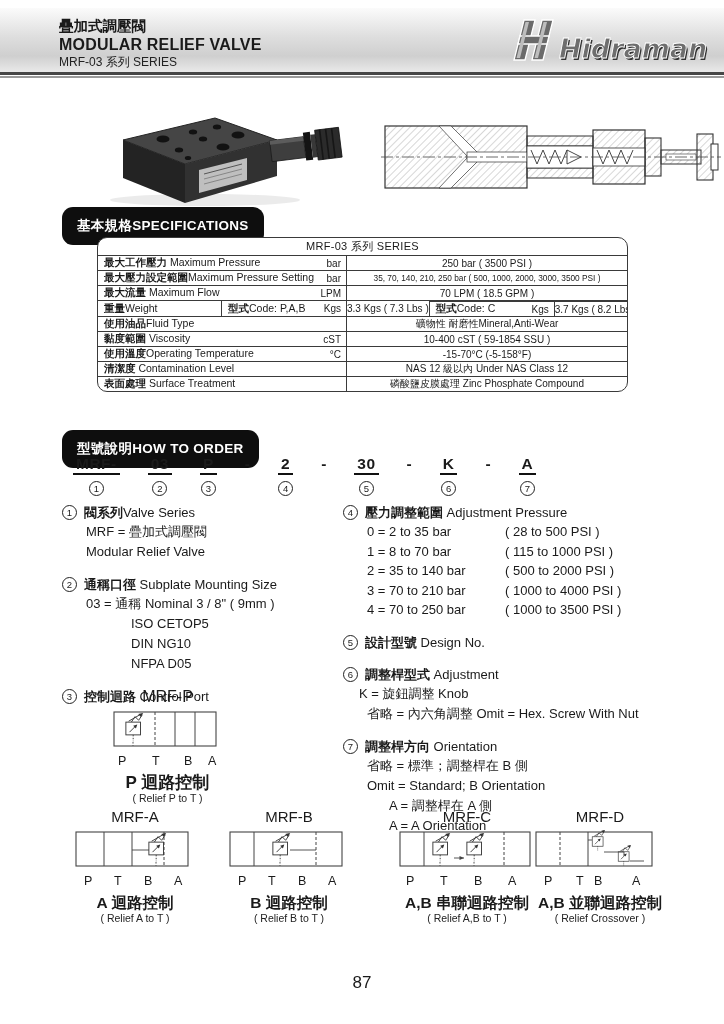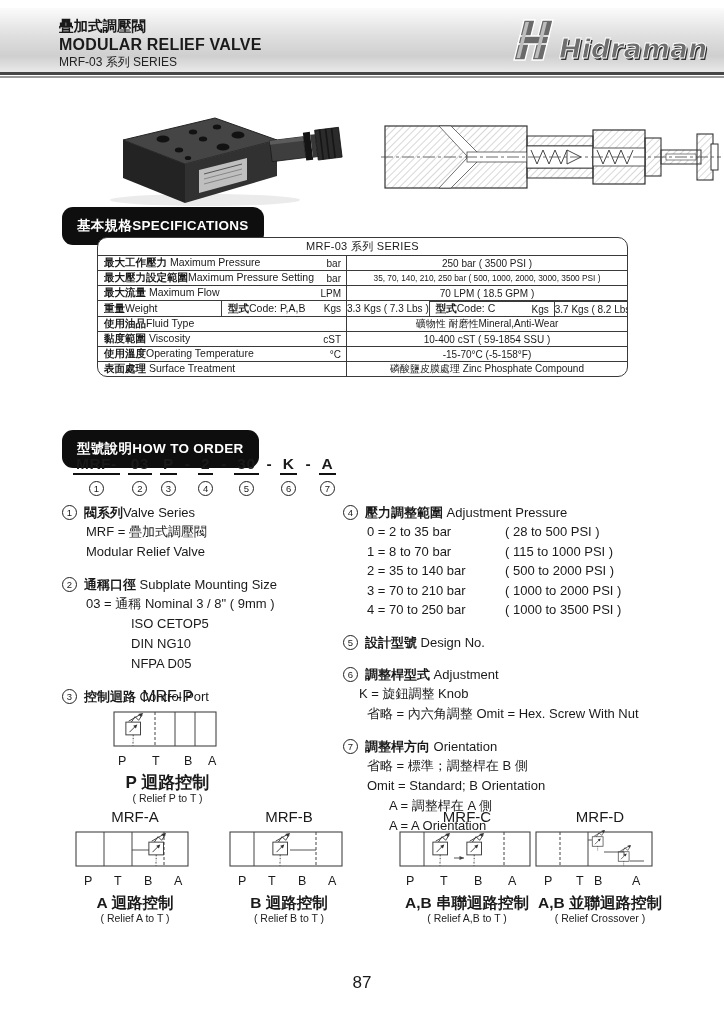--- a/index.html
+++ b/index.html
@@ -57,21 +57,21 @@
   .sval.sm { font-size:8.3px; }
   .wblock { display:flex; border-top:1px solid #3a3a3a; }
   .wlabel { flex:0 0 123px; display:flex; align-items:center; padding-left:6px; }
   .wrows { flex:1; display:flex; flex-direction:row; }
   .wrow { display:flex; height:15px; border-top:1px solid #3a3a3a; align-items:stretch; }
   .wrow:first-child { border-top:none; }
   .wcode { flex:0 0 125px; border-left:1px solid #3a3a3a; display:flex; align-items:center;
     justify-content:space-between; padding:0 5px 0 6px; white-space:nowrap; }
 
   
-  .mcode { position:absolute; left:73px; top:455px; display:flex; gap:8px; align-items:flex-start; }
+  .mcode { position:absolute; left:73px; top:455px; display:flex; gap:28px; align-items:flex-start; }
   .mseg { display:flex; flex-direction:column; align-items:center; }
   .mtext { font-weight:bold; font-size:15.5px; border-bottom:2px solid #111;
     padding:0 3px 1px; letter-spacing:0.5px; line-height:17px; }
   .mdash { font-weight:bold; font-size:15.5px; line-height:17px; }
   .circle-num { width:15px; height:15px; border:1.2px solid #222; border-radius:50%;
     display:flex; align-items:center; justify-content:center; font-size:9.5px; flex:none;
     background:#fff; }
   .mseg .circle-num { margin-top:6px; }
 
   
@@ -277,20 +277,27 @@
   </div>
   <div class="srow">
     <div class="slabel">
         <span class="lab"><span class="zh">使用溫度</span><span>Operating Temperature</span></span>
         <span class="sunit">°C</span>
       </div>
     <div class="sval">-15-70°C (-5-158°F)</div>
   </div>
   <div class="srow">
     <div class="slabel">
+        <span class="lab"><span class="zh">清潔度</span><span> Contamination Level</span></span>
+        <span class="sunit"></span>
+      </div>
+    <div class="sval">NAS 12 級以內 Under NAS Class 12</div>
+  </div>
+  <div class="srow">
+    <div class="slabel">
         <span class="lab"><span class="zh">表面處理</span><span> Surface Treatment</span></span>
         <span class="sunit"></span>
       </div>
     <div class="sval">磷酸鹽皮膜處理 Zinc Phosphate Compound</div>
   </div>
 </div>
 
 <div class="badge badge-order">型號說明HOW TO ORDER</div>
 
 <div class="mcode">
@@ -368,21 +375,21 @@
     <div class="opt">
         <span class="opt-bar">1 = 8 to 70 bar</span>
         <span>( 115 to 1000 PSI )</span>
       </div>
     <div class="opt">
         <span class="opt-bar">2 = 35 to 140 bar</span>
         <span>( 500 to 2000 PSI )</span>
       </div>
     <div class="opt">
         <span class="opt-bar">3 = 70 to 210 bar</span>
-        <span>( 1000 to 2000 PSI )</span>
+        <span>( 1000 to 4000 PSI )</span>
       </div>
     <div class="opt">
         <span class="opt-bar">4 = 70 to 250 bar</span>
         <span>( 1000 to 3500 PSI )</span>
       </div>
   </div>
   <div class="item">
     <div class="item-head">
       <span class="circle-num">5</span>
       <span><span class="zh">設計型號</span><span> Design No.</span></span>

